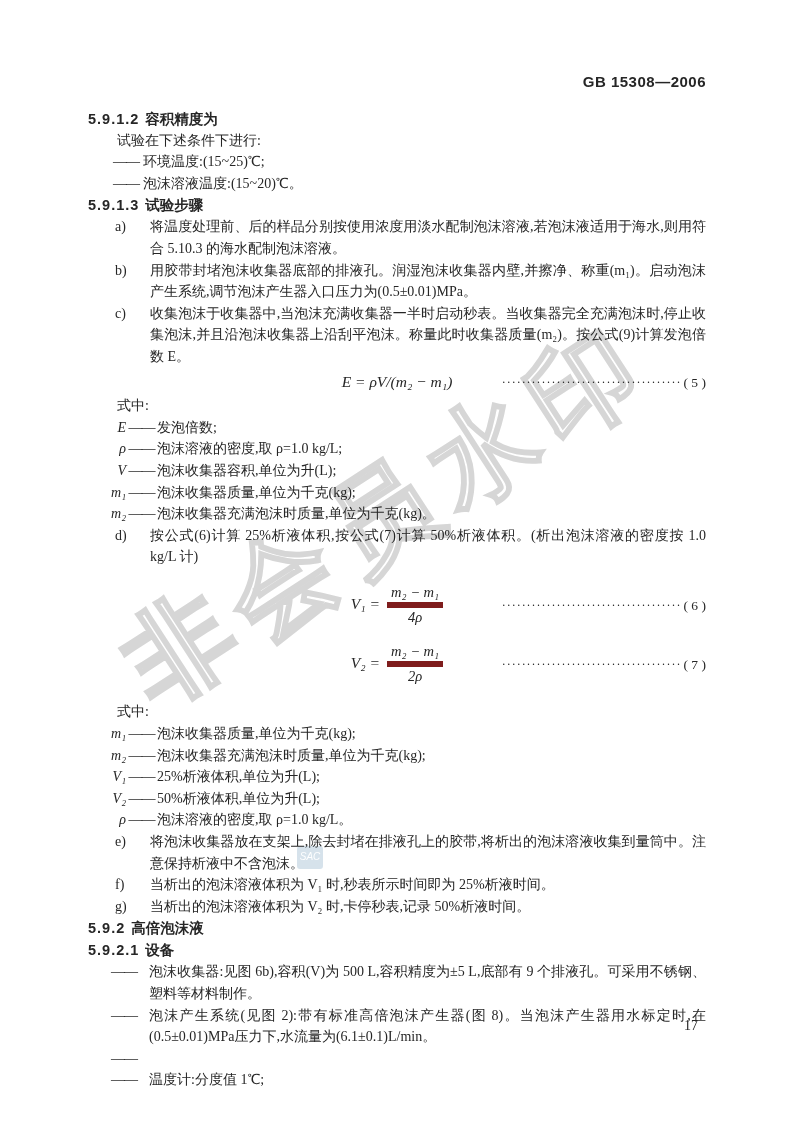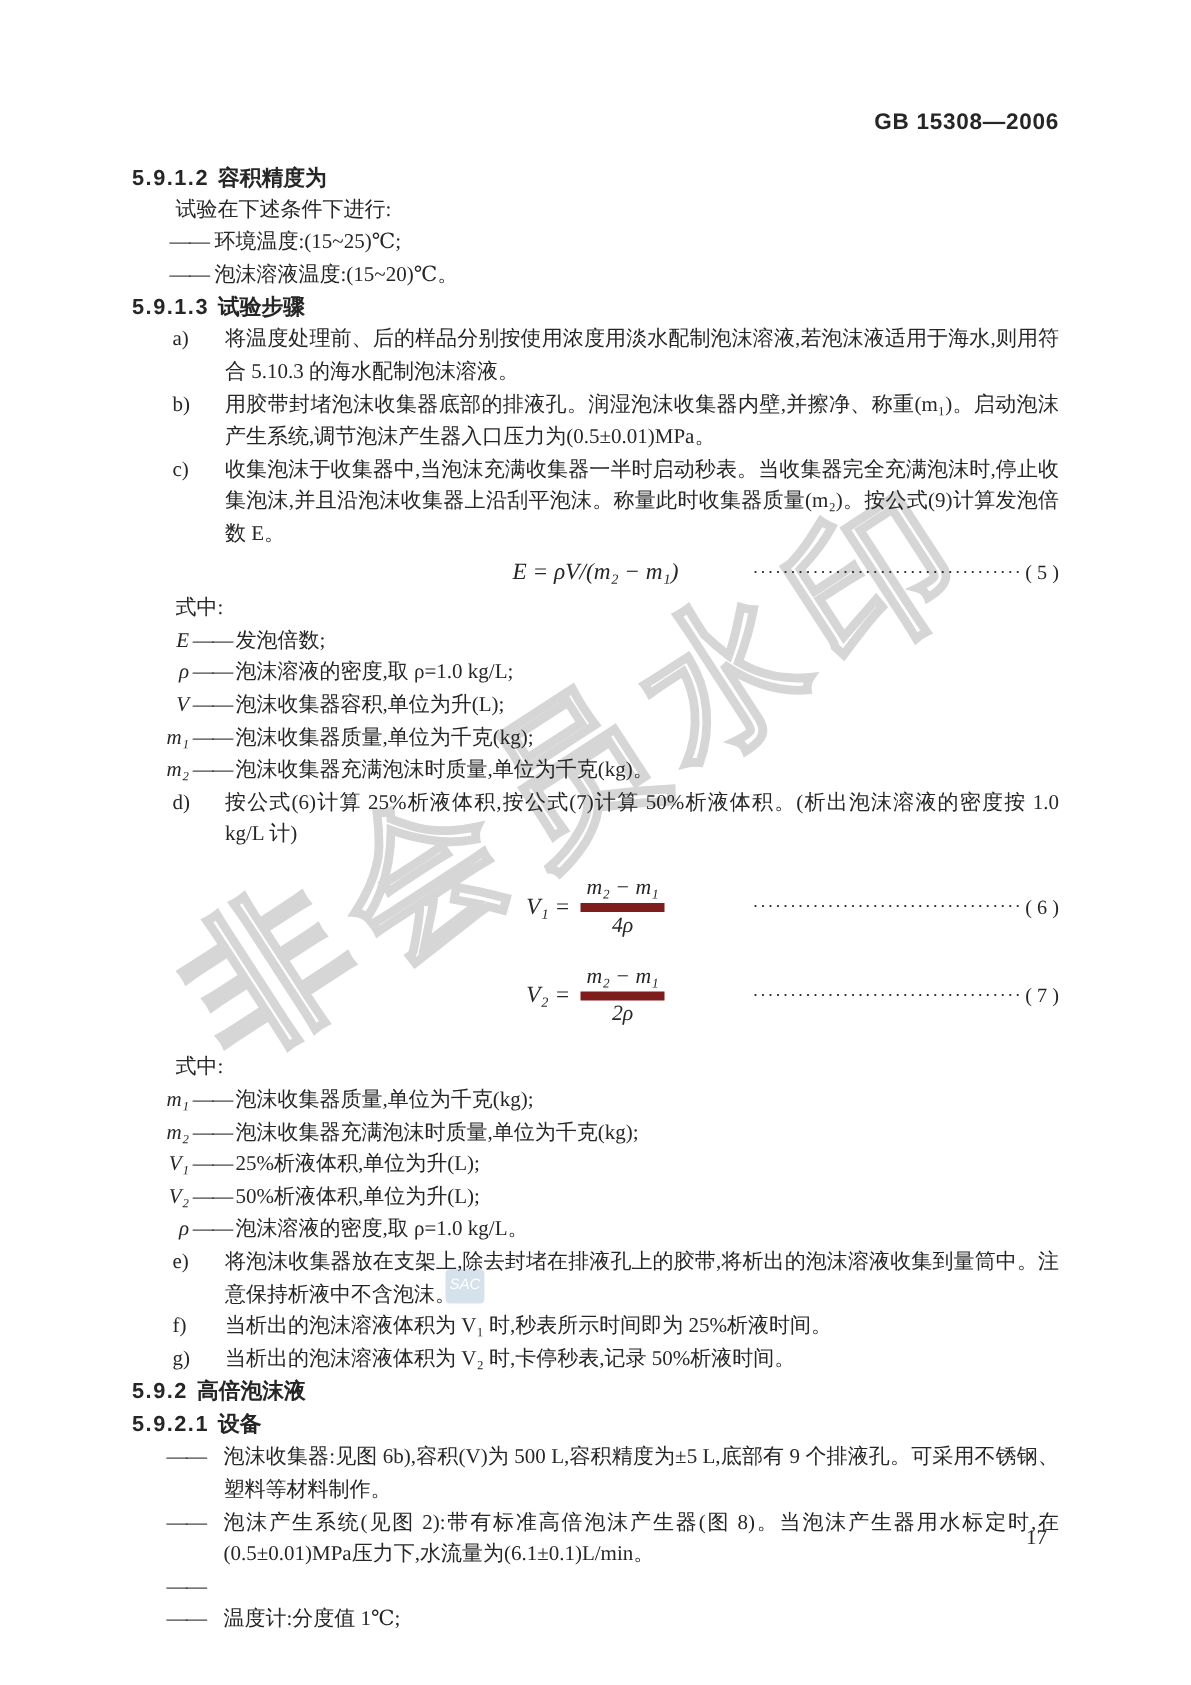--- a/index.html
+++ b/index.html
@@ -17,21 +17,21 @@
   .content{position:absolute;left:88px;top:71px;width:618px;z-index:1;
            font-size:14px;line-height:21.6px;text-align:justify;}
   .hd{font-family:"Liberation Sans","DejaVu Sans",sans-serif;font-weight:bold;}
   .doc-num{text-align:right;font-size:15px;letter-spacing:.5px;margin-bottom:15px;}
   .sec{font-size:14.5px;line-height:22px;}
   .sec .num{margin-right:6px;letter-spacing:1px;}
   .indent1{padding-left:29px;}
   
   .ditem{display:flex;}
   .ditem .ddash{flex:none;margin-left:25px;width:30px;letter-spacing:-1px;}
-  .ditem .dtext{flex:1;}
+  .ditem .dtext{flex:1;font-family:Liberation Serif, serif;}
   
   .litem{display:flex;}
   .litem .llab{flex:none;margin-left:27px;width:35px;}
   .litem .ltext{flex:1;}
   
   .witem{display:flex;}
   .witem .wsym{flex:none;width:38px;text-align:right;font-style:italic;}
   .witem .wdash{flex:none;width:31px;text-align:center;letter-spacing:-1px;}
   .witem .wtext{flex:1;}
   

